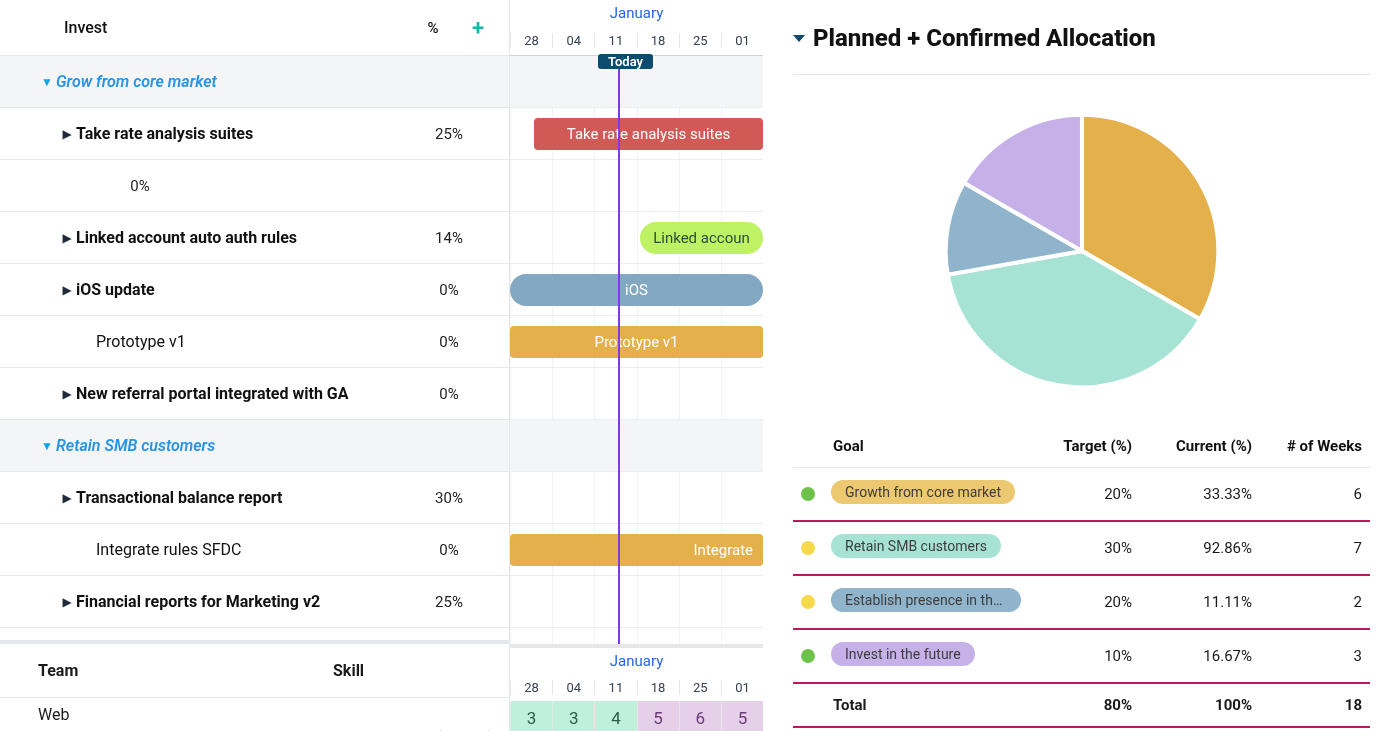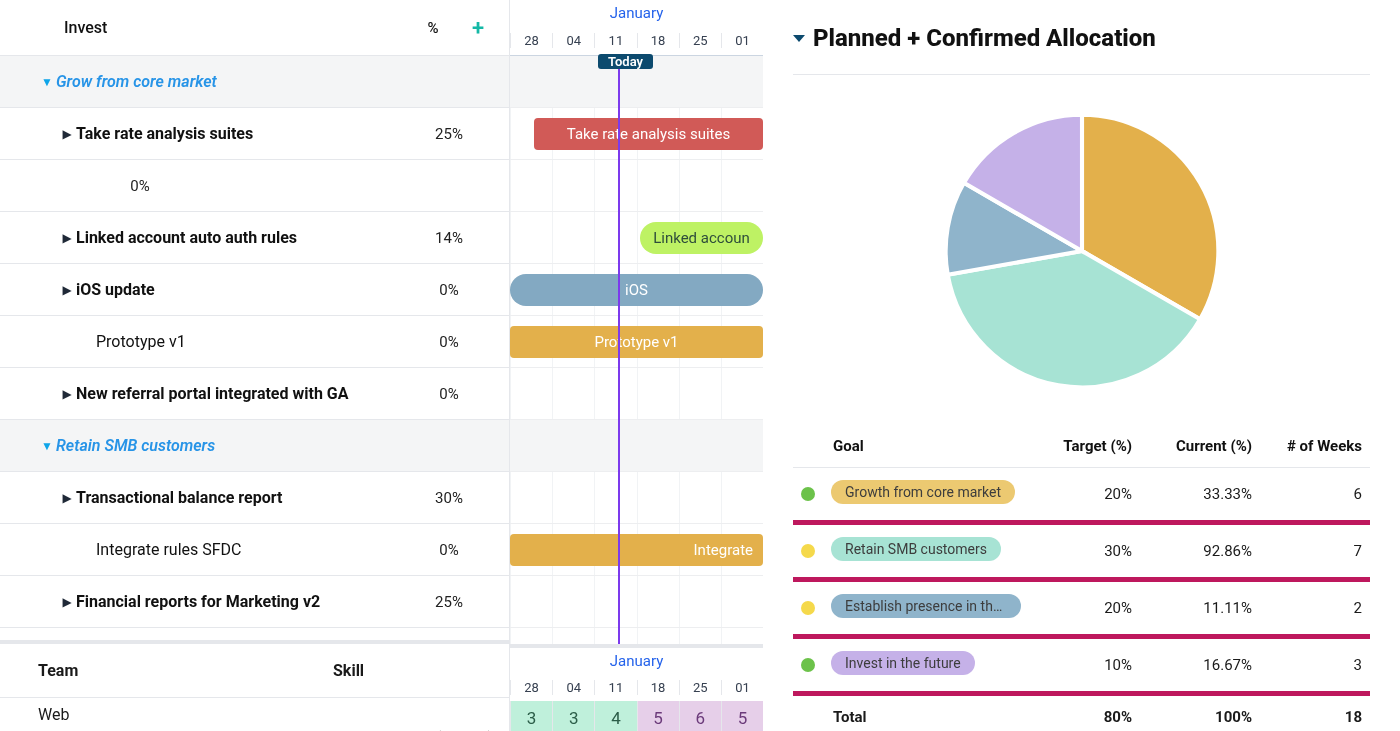--- a/index.html
+++ b/index.html
@@ -263,21 +263,21 @@
     align-items: center;
     padding: 12px 8px;
   }
   .goal-head {
     font-weight: 700;
     border-bottom: 1px solid #e5e7eb;
     color: #111;
     padding-left: 40px;
     grid-template-columns: 1fr 100px 120px 110px;
   }
-  .goal-row { border-bottom: 5px solid #be185d; }
+  .goal-row { border-bottom: 2px solid #be185d; }
   .goal-row.total { font-weight: 700; padding-left: 40px; grid-template-columns: 1fr 100px 120px 110px; }
   .status-dot {
     width: 14px; height: 14px;
     border-radius: 50%;
     display: inline-block;
   }
   .goal-chip {
     display: inline-block;
     padding: 4px 14px;
     border-radius: 14px;

